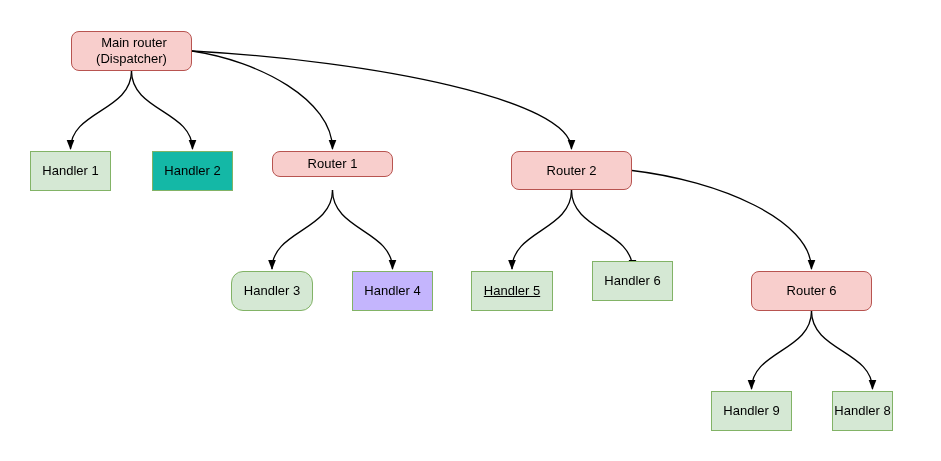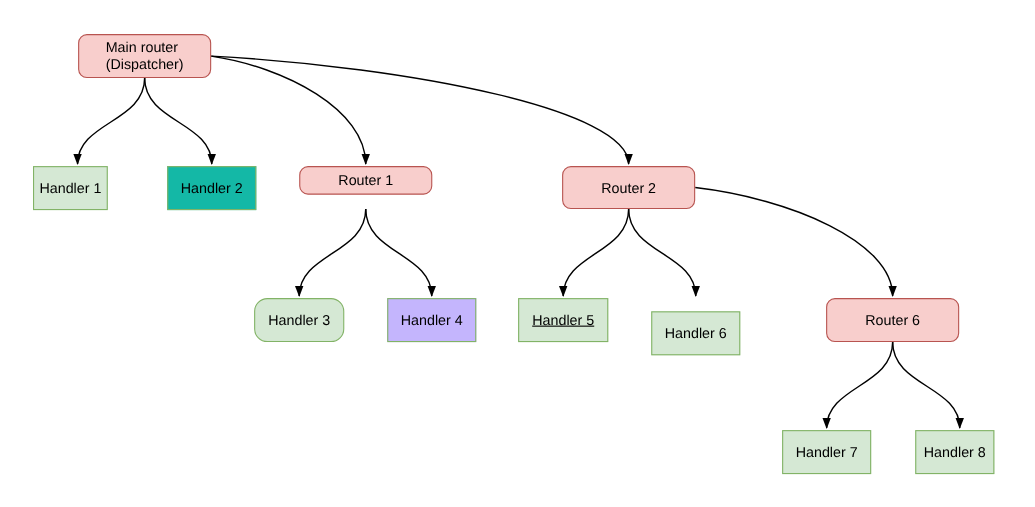--- a/index.html
+++ b/index.html
@@ -3,21 +3,21 @@
 <meta charset="utf-8">
 <style>
   html,body{margin:0;padding:0;background:#ffffff;}
   .canvas{
     position:relative;width:941px;height:461px;background:#ffffff;
     font-family:"Liberation Sans",sans-serif;overflow:hidden;
   }
   svg.edge-layer{position:absolute;left:0;top:0;width:941px;height:461px;}
   .node{
     position:absolute;display:flex;align-items:center;justify-content:center;
-    text-align:left;font-size:13px;color:#000000;box-sizing:border-box;
+    text-align:right;font-size:13px;color:#000000;box-sizing:border-box;
     border:1.3px solid #000;
   }
   .node.router{border-radius:8px;}
   .node .lbl{white-space:pre-line;line-height:16px;}
   .edge{fill:none;stroke-width:1.3px;}
 </style>
 </head>
 <body>
 
 <div class="canvas">
@@ -39,47 +39,47 @@
         <path class="edge" d="M 632 170.5 C 718.16 180.5, 811.5 219.75, 811.5 269" stroke="#000000" marker-end="url(#arrow)"></path>
         <path class="edge" d="M 811.5 311 C 811.5 351, 751.5 351, 751.5 389" stroke="#000000" marker-end="url(#arrow)"></path>
         <path class="edge" d="M 811.5 311 C 811.5 351, 872.5 351, 872.5 389" stroke="#000000" marker-end="url(#arrow)"></path>
       </g>
   </svg>
   <div id="nodes">
       <div class="node router" style="left: 71px; top: 31px; width: 121px; height: 40px; background: rgb(248, 206, 204); border-color: rgb(184, 84, 80);">
         <span class="lbl">Main router
 (Dispatcher)</span>
       </div>
-      <div class="node handler" style="left: 30px; top: 151px; width: 68px; height: 40px; background: rgb(213, 232, 212); border-color: rgb(130, 179, 102);">
+      <div class="node handler" style="left: 30px; top: 151px; width: 81px; height: 40px; background: rgb(213, 232, 212); border-color: rgb(130, 179, 102);">
         <span class="lbl">Handler 1</span>
       </div>
       <div class="node handler" style="left: 152px; top: 151px; width: 81px; height: 40px; background: #14b8a6; border-color: rgb(130, 179, 102);">
         <span class="lbl">Handler 2</span>
       </div>
       <div class="node router" style="left: 272px; top: 151px; width: 121px; height: 26px; background: rgb(248, 206, 204); border-color: rgb(184, 84, 80);">
         <span class="lbl">Router 1</span>
       </div>
       <div class="node router" style="left: 511px; top: 151px; width: 121px; height: 39px; background: rgb(248, 206, 204); border-color: rgb(184, 84, 80);">
         <span class="lbl">Router 2</span>
       </div>
       <div class="node handler" style="left: 231px; top: 271px; width: 82px; height: 40px; background: rgb(213, 232, 212); border-color: rgb(130, 179, 102); border-radius: 12px;">
         <span class="lbl">Handler 3</span>
       </div>
       <div class="node handler" style="left: 352px; top: 271px; width: 81px; height: 40px; background: #c4b5fd; border-color: rgb(130, 179, 102);">
         <span class="lbl">Handler 4</span>
       </div>
       <div class="node handler" style="left: 471px; top: 271px; width: 82px; height: 40px; background: rgb(213, 232, 212); border-color: rgb(130, 179, 102); text-decoration: underline;">
         <span class="lbl">Handler 5</span>
       </div>
-      <div class="node handler" style="left: 592px; top: 283px; width: 81px; height: 40px; background: rgb(213, 232, 212); border-color: rgb(130, 179, 102);">
+      <div class="node handler" style="left: 592px; top: 261px; width: 81px; height: 40px; background: rgb(213, 232, 212); border-color: rgb(130, 179, 102);">
         <span class="lbl">Handler 6</span>
       </div>
       <div class="node router" style="left: 751px; top: 271px; width: 121px; height: 40px; background: rgb(248, 206, 204); border-color: rgb(184, 84, 80);">
         <span class="lbl">Router 6</span>
       </div>
       <div class="node handler" style="left: 711px; top: 391px; width: 81px; height: 40px; background: rgb(213, 232, 212); border-color: rgb(130, 179, 102);">
-        <span class="lbl">Handler 7</span>
+        <span class="lbl">Handler 9</span>
       </div>
-      <div class="node handler" style="left: 832px; top: 391px; width: 72px; height: 40px; background: rgb(213, 232, 212); border-color: rgb(130, 179, 102);">
+      <div class="node handler" style="left: 832px; top: 391px; width: 61px; height: 40px; background: rgb(213, 232, 212); border-color: rgb(130, 179, 102);">
         <span class="lbl">Handler 8</span>
       </div>
     </div>
 </div>
 
 </body></html>

